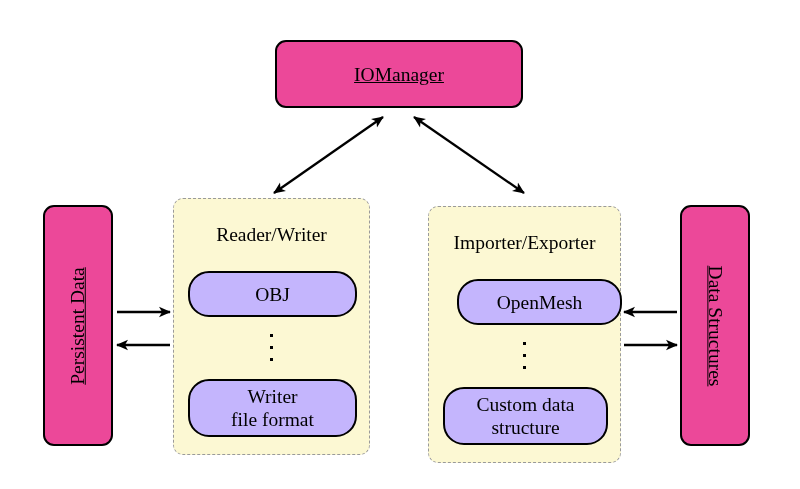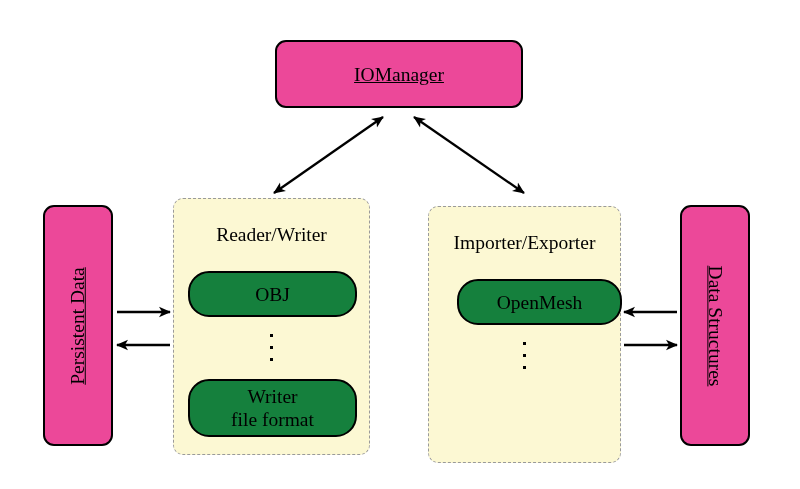--- a/index.html
+++ b/index.html
@@ -45,21 +45,21 @@
     position: absolute;
     box-sizing: border-box;
     background: #fcf8d3;
     border: 1.4px dashed #9a9a9a;
     border-radius: 10px;
     padding-left: 11px;
   }
 
   
   .node-yellow {
-    background: #15803d;
+    background: #c4b5fd;
     border: 2.6px solid #000000;
     border-radius: 21px;
   }
 
   .group-title {
     position: absolute;
     left: 0;
     right: 0;
     text-align: center;
     font-size: 19.5px;
@@ -175,15 +175,19 @@
     <div class="node node-yellow" style="left:28px; top:72px; width:165px; height:46px;">
       <span class="label-h">OpenMesh</span>
     </div>
 
     <div class="vdots" style="left:0; right:0; margin:auto; top:135px; width:3px; height:27px;">
       <i></i>
         <i></i>
         <i></i>
     </div>
 
+    <div class="node node-yellow" style="left:14px; top:180px; width:165px; height:58px;">
+      <span class="label-h">Custom data
+structure</span>
+    </div>
   </div>
 
 </div>
 
 </body></html>

